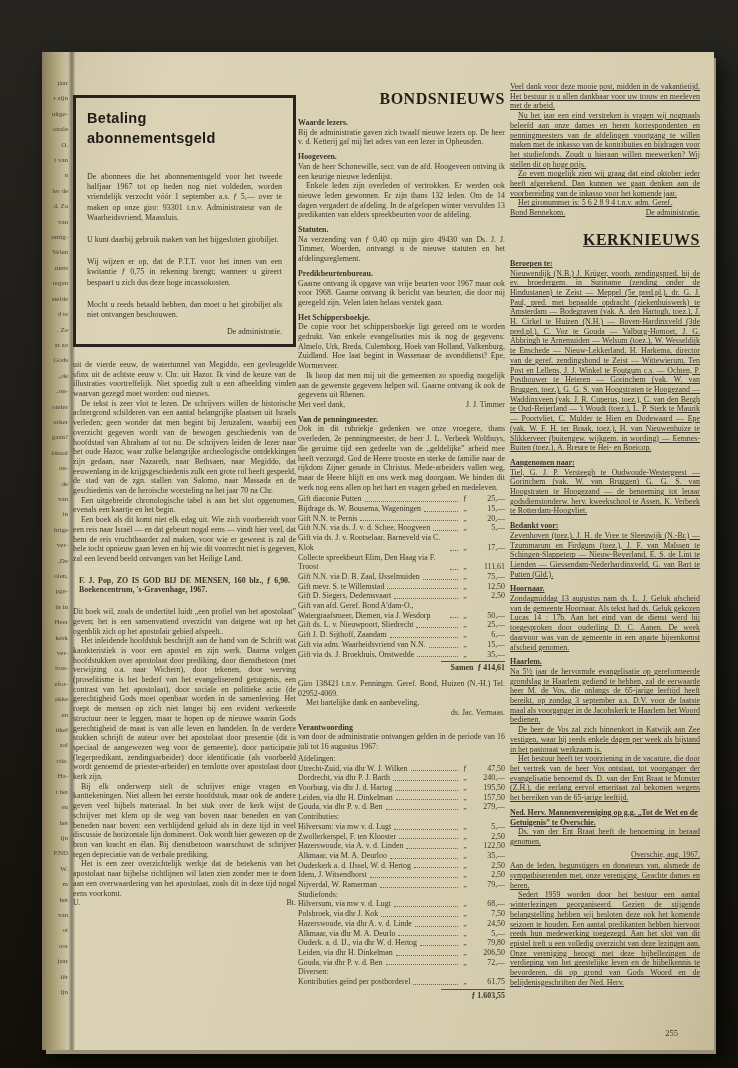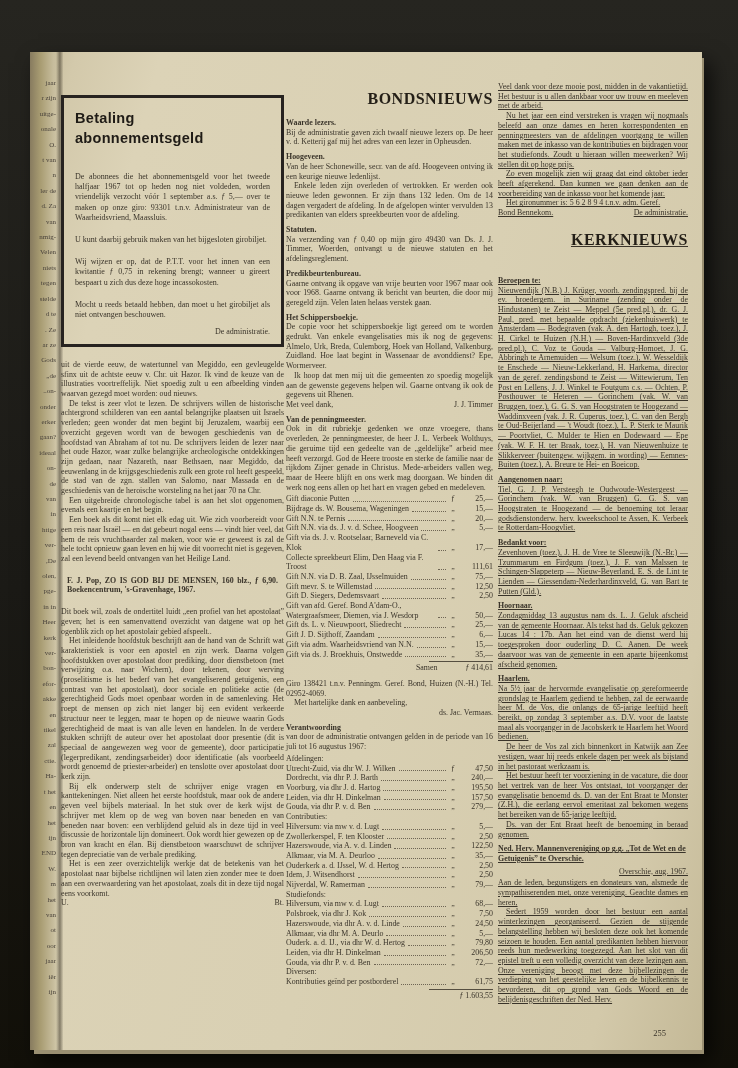--- a/index.html
+++ b/index.html
@@ -1,38 +1,38 @@
 <!DOCTYPE html>
 <html><head>
 <meta charset="utf-8">
 <style>
   html,body{margin:0;padding:0;background:#14130f;}
   .scene{position:relative;width:738px;height:1068px;overflow:hidden;
     background:linear-gradient(180deg,#262520 0%,#1b1a16 55%,#121009 100%);
     font-family:"Liberation Serif",serif;}
-  .page{position:absolute;left:30px;top:52px;width:672px;height:998px;overflow:hidden;
+  .page{position:absolute;left:42px;top:52px;width:672px;height:998px;overflow:hidden;
     background:linear-gradient(105deg,#c3b897 0%,#d3c9ab 5%,#dcd3b7 14%,#d9d0b3 55%,#d3c9aa 88%,#c4b997 100%);
     box-shadow:3px 5px 0 -1px #9a8f72, 8px 11px 20px rgba(0,0,0,.7);
     color:#3a342a;}
   .spine{position:absolute;left:0;top:0;bottom:0;width:30px;
     background:linear-gradient(90deg,#877b5f 0%,#a89c72 35%,#c7bd9d 78%,rgba(199,189,157,0) 100%);}
   .frags{position:absolute;left:0;top:24px;width:26px;height:964px;overflow:hidden;
     text-align:right;font-size:7px;line-height:15.4px;color:#49423a;}
   .frag{white-space:nowrap;}
   .crease{position:absolute;left:26px;top:0;bottom:0;width:7px;
     background:linear-gradient(90deg,rgba(44,38,26,0) 0%,rgba(44,38,26,.5) 55%,rgba(44,38,26,.08) 100%);}
 
   .col{position:absolute;font-size:7.9px;line-height:9.7px;text-align:justify;}
   .col-left{left:31px;top:43px;width:223px;}
   .col-mid{left:256px;top:34px;width:207px;}
   .col-right{left:468px;top:30px;width:190px;text-decoration:underline;}
 
   .bighead{font-weight:bold;font-size:16px;line-height:25px;text-align:right;
     letter-spacing:.5px;color:#241f17;margin:0 0 7px;}
-  .col-right .bighead{margin:9px 0 24px;}
+  .col-right .bighead{margin:9px 0 7px;}
 
   .box{border:3px solid #272320;padding:9px 11px 7px;margin:0 0 13px;}
   .box-title{font-family:"Liberation Sans",sans-serif;font-weight:bold;font-size:14.5px;
     line-height:20px;letter-spacing:.3px;color:#1f1b16;margin:1px 0 24px;}
   .boxp{margin:12px 0 7px;font-size:8px;line-height:10.2px;text-align:justify;}
   .box-sig{text-align:right;font-size:8px;margin:1px 0 0;}
 
   .blk{margin:0;}
   .blk .r{display:none;}
   .blk.t-split{display:flex;justify-content:space-between;text-align:left;}
@@ -43,21 +43,21 @@
   .blk.t-sigr{text-align:right;}
   .blk.t-date{text-align:right;margin:3px 0 2px;}
 
   .ledger{margin-top:2px;}
   .grow{display:flex;align-items:flex-end;}
   .lbl{flex:0 1 auto;text-align:left;}
   .dots{flex:1 0 8px;border-bottom:1px dotted #6e6554;margin:0 3px 2px;}
   .cur{flex:0 0 8px;text-align:center;}
   .amt{flex:0 0 36px;text-align:right;}
   .rule{width:64px;border-top:1px solid #554e40;margin:2px 0 0 auto;}
-  .totrow{display:flex;justify-content:flex-end;gap:28px;margin:1px 0 6px;}
+  .totrow{display:flex;justify-content:flex-end;gap:4px;margin:1px 0 6px;font-weight:bold;}
   .pageno{position:absolute;right:36px;bottom:12px;font-size:8.5px;color:#3a342a;}
 </style>
 </head>
 <body>
 
 <div class="scene">
   <div class="page">
 
     <div class="spine">
       <div class="frags">
@@ -672,26 +672,26 @@
           </div>
 
           <div class="blk t-p">
             <span>De heer de Vos zal zich binnenkort in Katwijk aan Zee vestigen, waar hij reeds enkele dagen per week als bijstand in het pastoraat werkzaam is.</span>
           </div>
 
           <div class="blk t-p">
             <span>Het bestuur heeft ter voorziening in de vacature, die door het vertrek van de heer Vos ontstaat, tot voorganger der evangelisatie benoemd ds. D. van der Ent Braat te Monster (Z.H.), die eerlang eervol emeritaat zal bekomen wegens het bereiken van de 65-jarige leeftijd.</span>
           </div>
 
+          <div class="blk t-h">
+            <span>Ned. Herv. Mannenvereniging op g.g. „Tot de Wet en de Getuigenis” te Overschie.</span>
+          </div>
+
           <div class="blk t-p">
             <span>Ds. van der Ent Braat heeft de benoeming in beraad genomen.</span>
-          </div>
-
-          <div class="blk t-h">
-            <span>Ned. Herv. Mannenvereniging op g.g. „Tot de Wet en de Getuigenis” te Overschie.</span>
           </div>
 
           <div class="blk t-date">
             <span>Overschie, aug. 1967.</span>
           </div>
 
           <div class="blk t-p0">
             <span>Aan de leden, begunstigers en donateurs van, alsmede de sympathiserenden met, onze vereniging. Geachte dames en heren,</span>
           </div>
 

